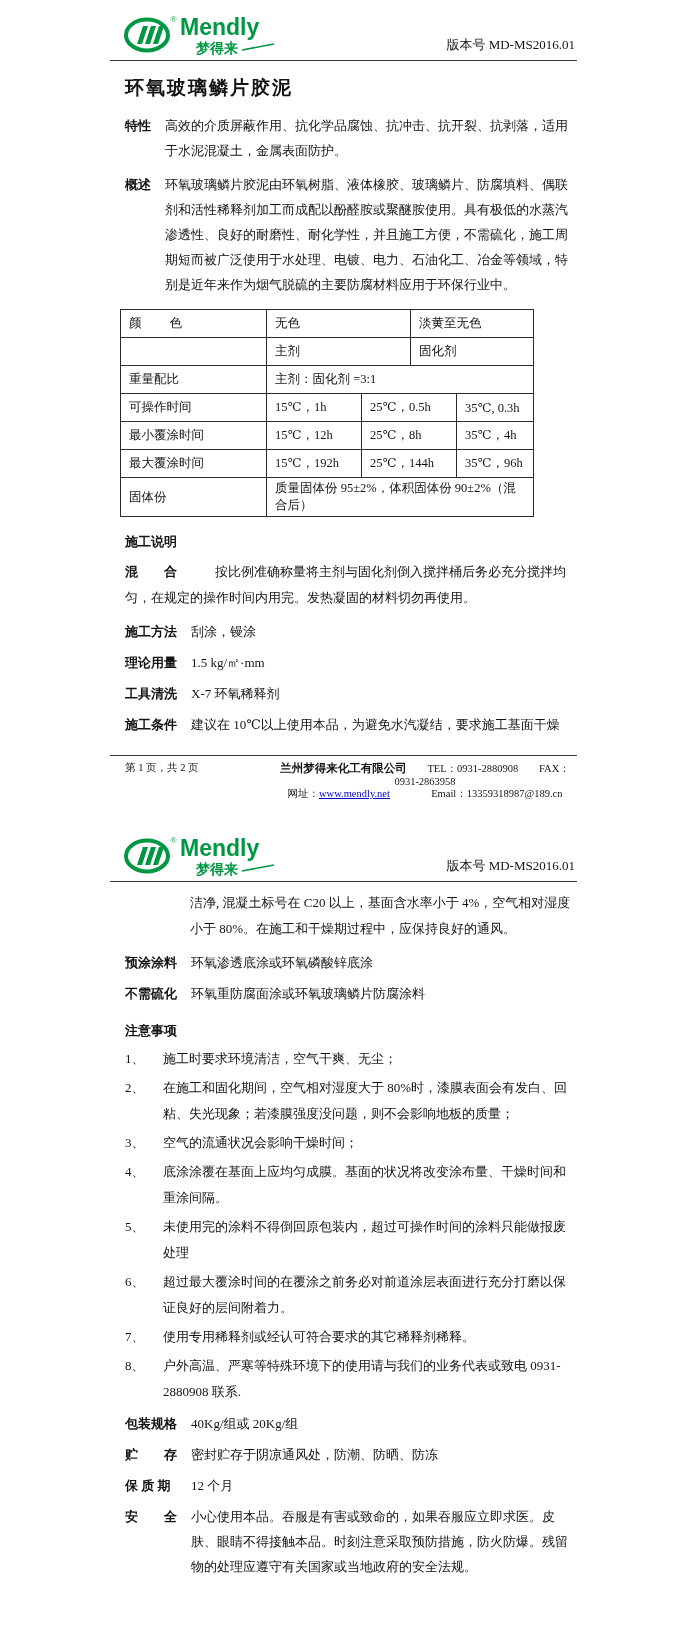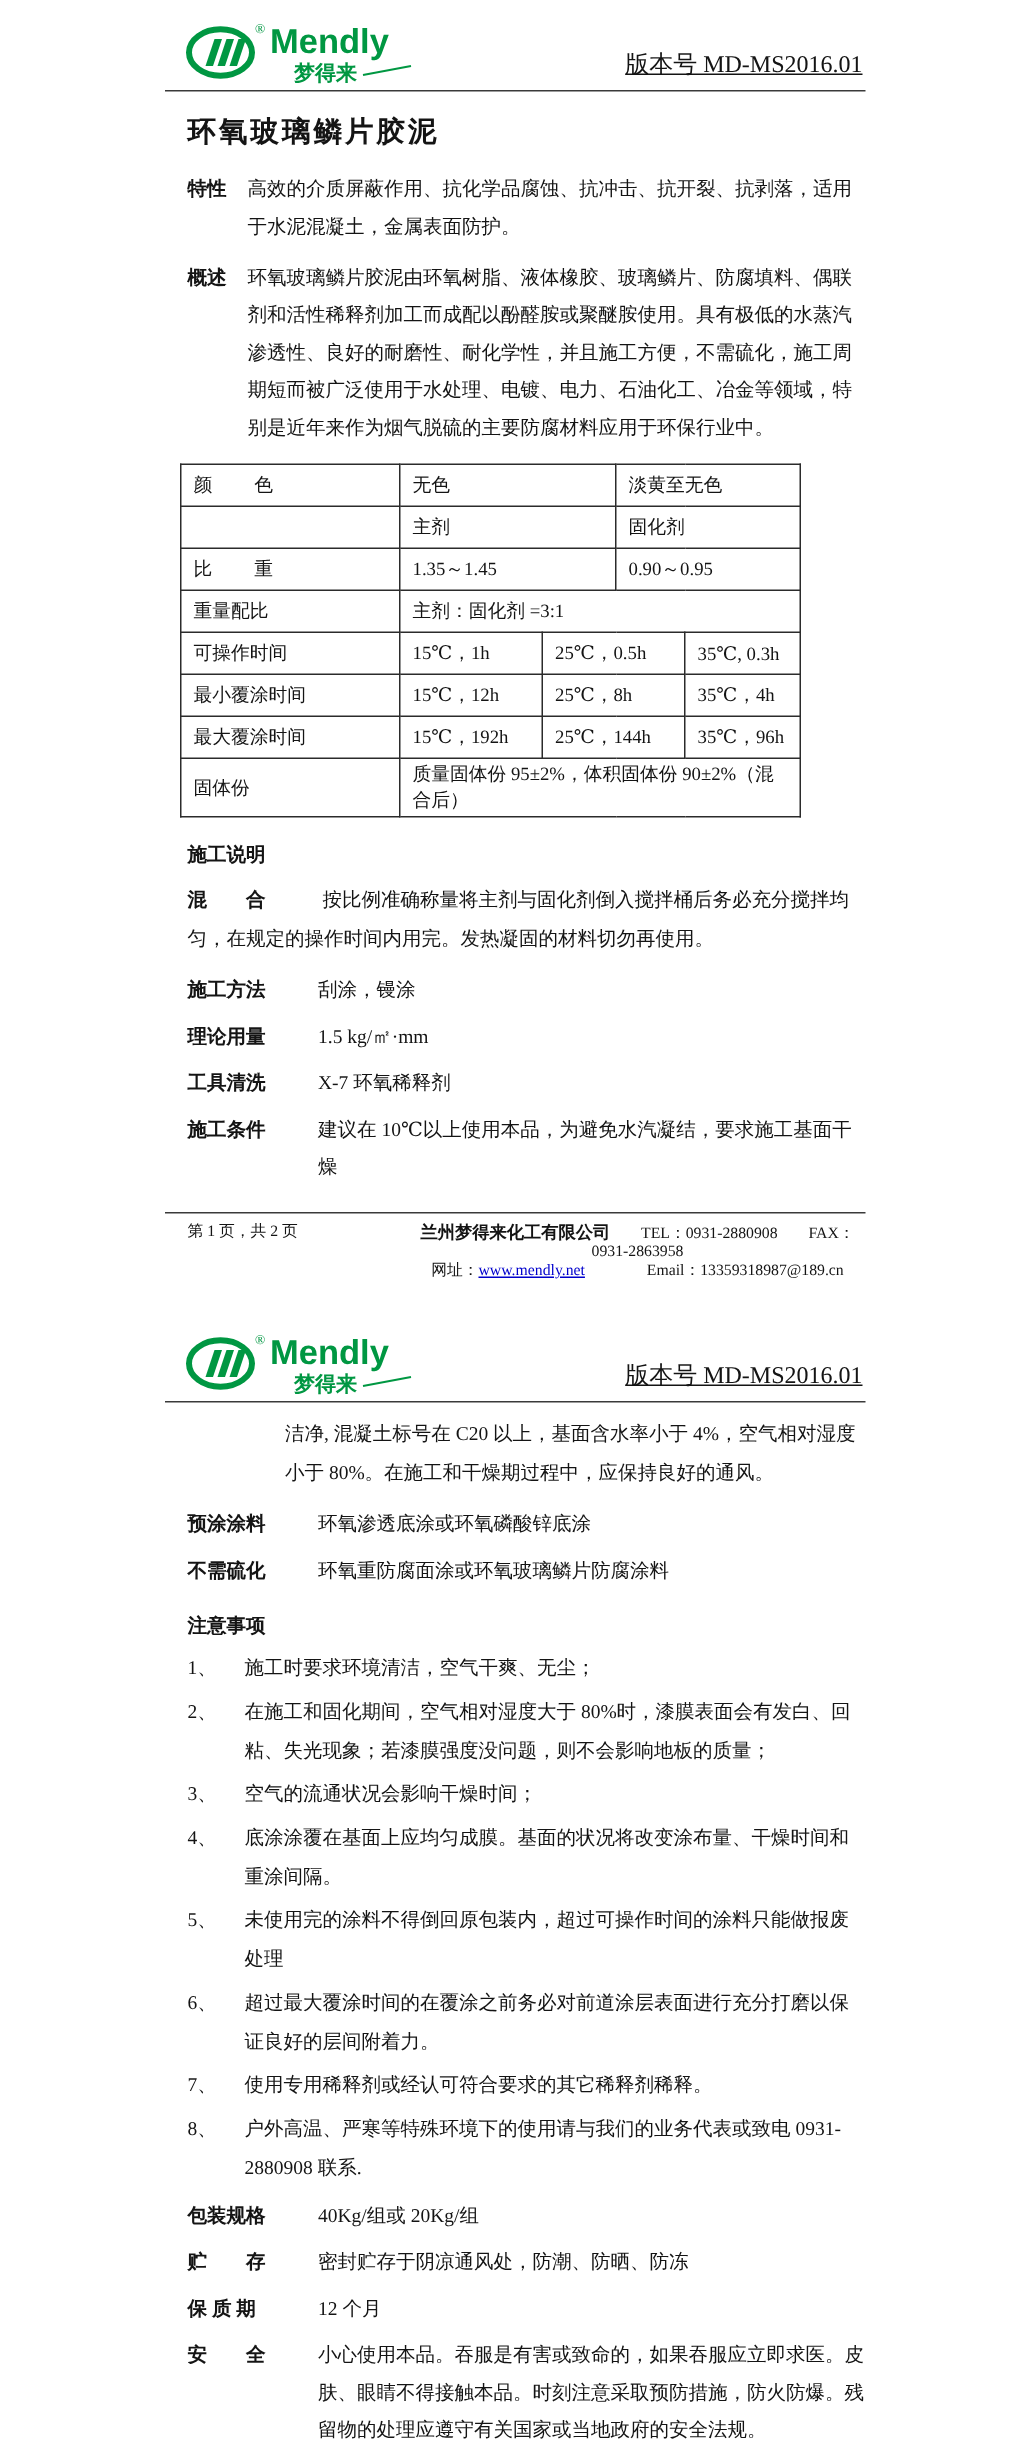--- a/index.html
+++ b/index.html
@@ -7,21 +7,21 @@
     width:687px;
     font-family:"Liberation Serif","DejaVu Serif",serif;
     color:#141414;
     font-size:13px;
   }
   .sheet { width:687px; background:#fff; }
   .inner { width:467px; margin:0 auto; }
 
   
   .doc-header { display:flex; justify-content:space-between; align-items:flex-end; padding:10px 2px 4px 12px; border-bottom:1.5px solid #3a3a3a; }
-  .version { font-size:16px; padding-bottom:2px;text-decoration:underline; }
+  .version { font-size:13px; padding-bottom:2px; }
 
   .title { font-size:19px; font-weight:bold; margin:14px 0 12px 15px; letter-spacing:2px; }
 
   
   .para { display:flex; padding-left:15px; line-height:25px; margin:9px 0; }
   .para .label { flex:0 0 40px; font-weight:bold; }
   .para .value { flex:1; }
 
   .heading { font-weight:bold; padding-left:15px; margin:16px 0 6px; }
 
@@ -29,21 +29,21 @@
   table.spec { border-collapse:collapse; margin:12px 0 14px 10px; font-size:12.5px; }
   table.spec td { border:1px solid #2b2b2b; padding:2px 8px; height:23px; }
   td.c { text-align:left; }
   td.lbl { letter-spacing:1px; }
 
   
   .mix { padding-left:15px; line-height:26px; margin:8px 0; }
   .mix .label { font-weight:bold; margin-right:38px; }
 
   
-  .kv { display:flex; padding-left:15px; line-height:25px; margin:6px 0;gap:21px; }
+  .kv { display:flex; padding-left:15px; line-height:25px; margin:6px 0; }
   .kv .label { flex:0 0 66px; font-weight:bold; }
   .kv .value { flex:1; }
 
   
   .cont { padding-left:80px; line-height:26px; margin:8px 0; }
 
   
   .note { display:flex; padding-left:15px; line-height:26px; margin:3px 0; }
   .note .num { flex:0 0 38px; }
   .note .text { flex:1; }
@@ -107,25 +107,20 @@
         <tbody>
           <tr>
             <td class="lbl">颜　　色</td>
             <td colspan="2">无色</td>
             <td colspan="2">淡黄至无色</td>
           </tr>
           <tr>
             <td></td>
             <td colspan="2">主剂</td>
             <td colspan="2">固化剂</td>
-          </tr>
-          <tr>
-            <td class="lbl">比　　重</td>
-            <td colspan="2">1.35～1.45</td>
-            <td colspan="2">0.90～0.95</td>
           </tr>
           <tr>
             <td>重量配比</td>
             <td colspan="4" class="c">主剂：固化剂 =3:1</td>
           </tr>
           <tr>
             <td>可操作时间</td>
             <td>15℃，1h</td>
             <td colspan="2">25℃，0.5h</td>
             <td>35℃, 0.3h</td>

